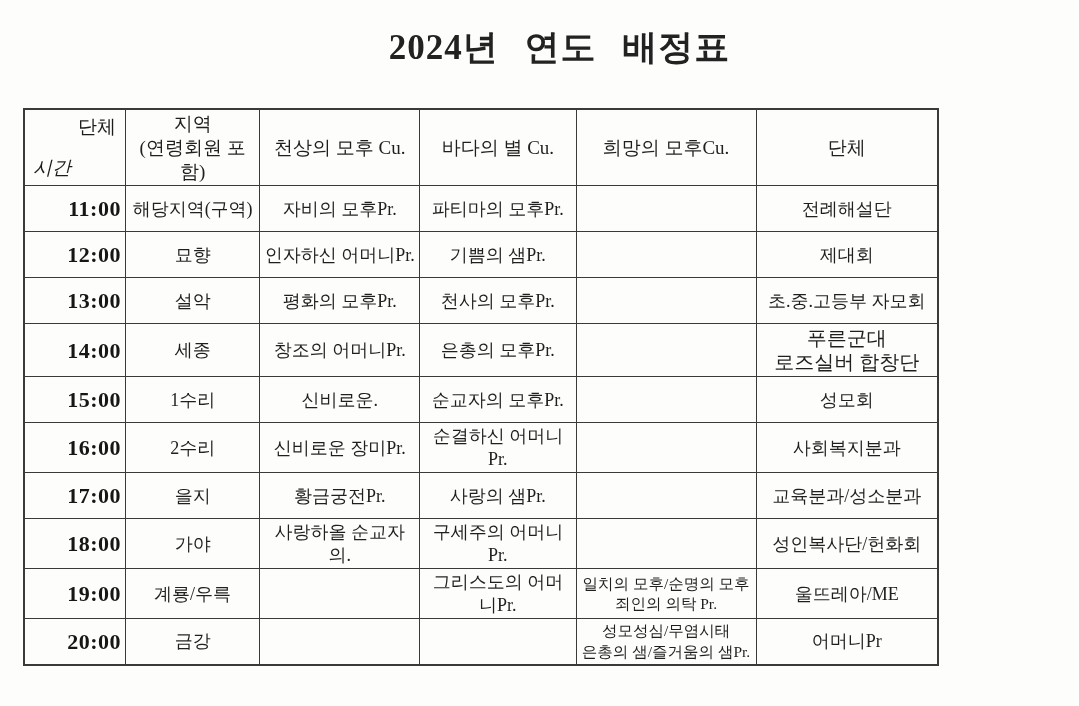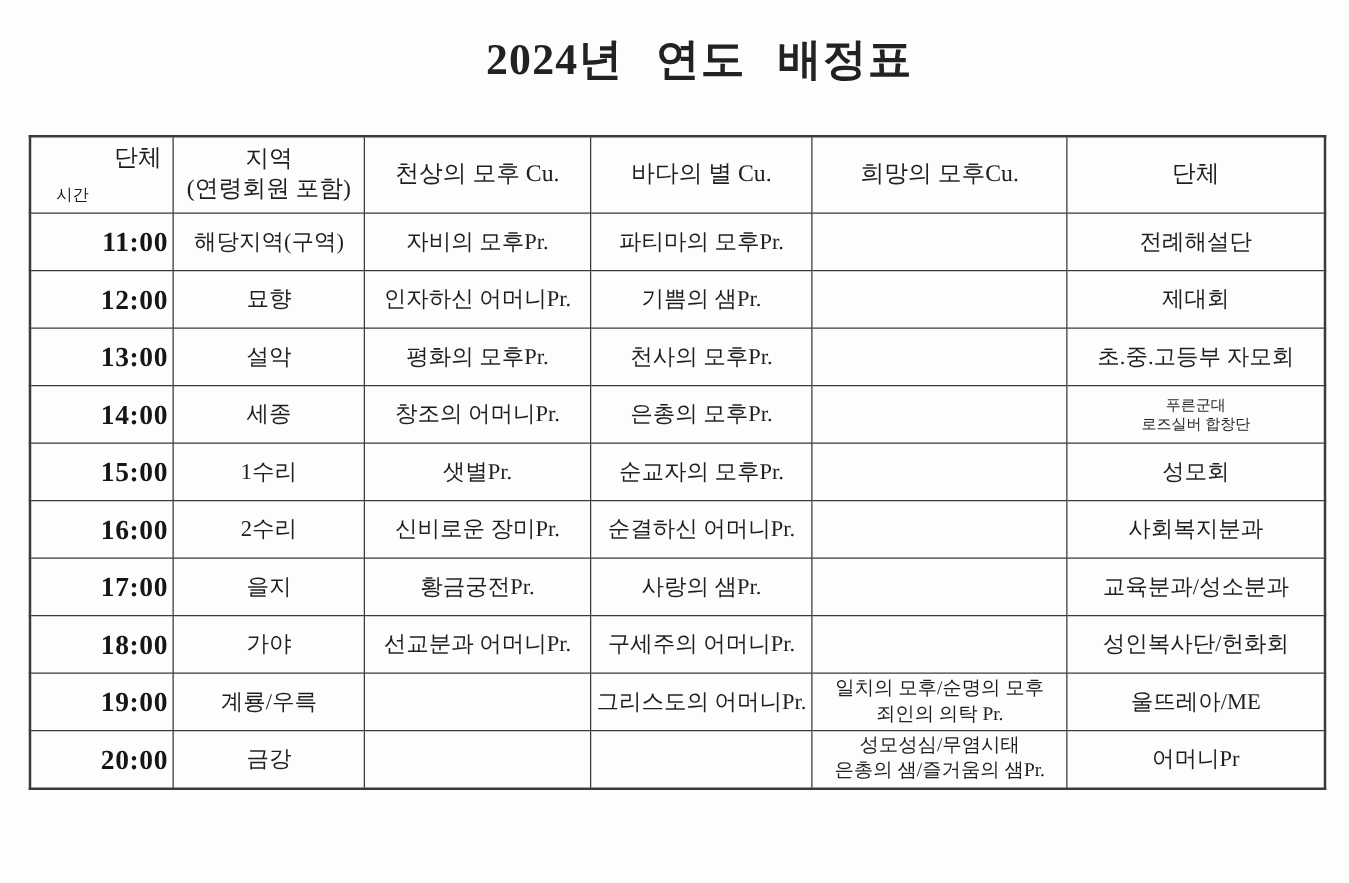--- a/index.html
+++ b/index.html
@@ -31,21 +31,21 @@
     word-spacing: 16px;
     color: #222;
     padding-left: 40px;
   }
   table.schedule {
     border-collapse: collapse;
     table-layout: fixed;
     position: absolute;
     left: 23px;
     top: 108px;
-    width: 1038px;
+    width: 916px;
     background: #fdfdfb;
   }
   table.schedule, table.schedule th, table.schedule td {
     border: 1px solid #3a3a3a;
   }
   table.schedule {
     border-width: 2px;
   }
   th, td {
     text-align: center;
@@ -68,41 +68,42 @@
   }
   .corner-top {
     position: absolute;
     top: 5px;
     right: 9px;
     font-size: 19px;
   }
   .corner-bottom {
     position: absolute;
     bottom: 6px;
-    left: 20px;
-    font-size: 13px;
+    left: 8px;
+    font-size: 19px;
+    font-style: italic;
   }
   td.time-cell {
     font-size: 22px;
     font-weight: 700;
     letter-spacing: 0.5px;
     color: #161616;
     text-align: right;
   }
   td.cell {
     font-size: 18px;
     color: #1f1f1f;
     text-align: center;
   }
   td.col4.multiline {
     font-size: 15.5px;
     line-height: 1.3;
   }
   td.col5.multiline {
-    font-size: 12px;
+    font-size: 20px;
     line-height: 1.2;
   }
 </style>
 </head>
 <body>
 
 <div class="page">
 
   <h1 class="doc-title">2024년 연도 배정표</h1>
 
@@ -159,21 +160,21 @@
           <td class="cell col1">세종</td>
           <td class="cell col2">창조의 어머니Pr.</td>
           <td class="cell col3">은총의 모후Pr.</td>
           <td class="cell col4"></td>
           <td class="cell col5 multiline">푸른군대
 로즈실버 합창단</td>
         </tr>
         <tr>
           <td class="time-cell">15:00</td>
           <td class="cell col1">1수리</td>
-          <td class="cell col2">샛별Pr.</td>
+          <td class="cell col2">신비로운.</td>
           <td class="cell col3">순교자의 모후Pr.</td>
           <td class="cell col4"></td>
           <td class="cell col5">성모회</td>
         </tr>
         <tr>
           <td class="time-cell">16:00</td>
           <td class="cell col1">2수리</td>
           <td class="cell col2">신비로운 장미Pr.</td>
           <td class="cell col3">순결하신 어머니Pr.</td>
           <td class="cell col4"></td>
@@ -183,21 +184,21 @@
           <td class="time-cell">17:00</td>
           <td class="cell col1">을지</td>
           <td class="cell col2">황금궁전Pr.</td>
           <td class="cell col3">사랑의 샘Pr.</td>
           <td class="cell col4"></td>
           <td class="cell col5">교육분과/성소분과</td>
         </tr>
         <tr>
           <td class="time-cell">18:00</td>
           <td class="cell col1">가야</td>
-          <td class="cell col2">선교분과 어머니Pr.</td>
+          <td class="cell col2">사랑하올 순교자의.</td>
           <td class="cell col3">구세주의 어머니Pr.</td>
           <td class="cell col4"></td>
           <td class="cell col5">성인복사단/헌화회</td>
         </tr>
         <tr>
           <td class="time-cell">19:00</td>
           <td class="cell col1">계룡/우륵</td>
           <td class="cell col2"></td>
           <td class="cell col3">그리스도의 어머니Pr.</td>
           <td class="cell col4 multiline">일치의 모후/순명의 모후

